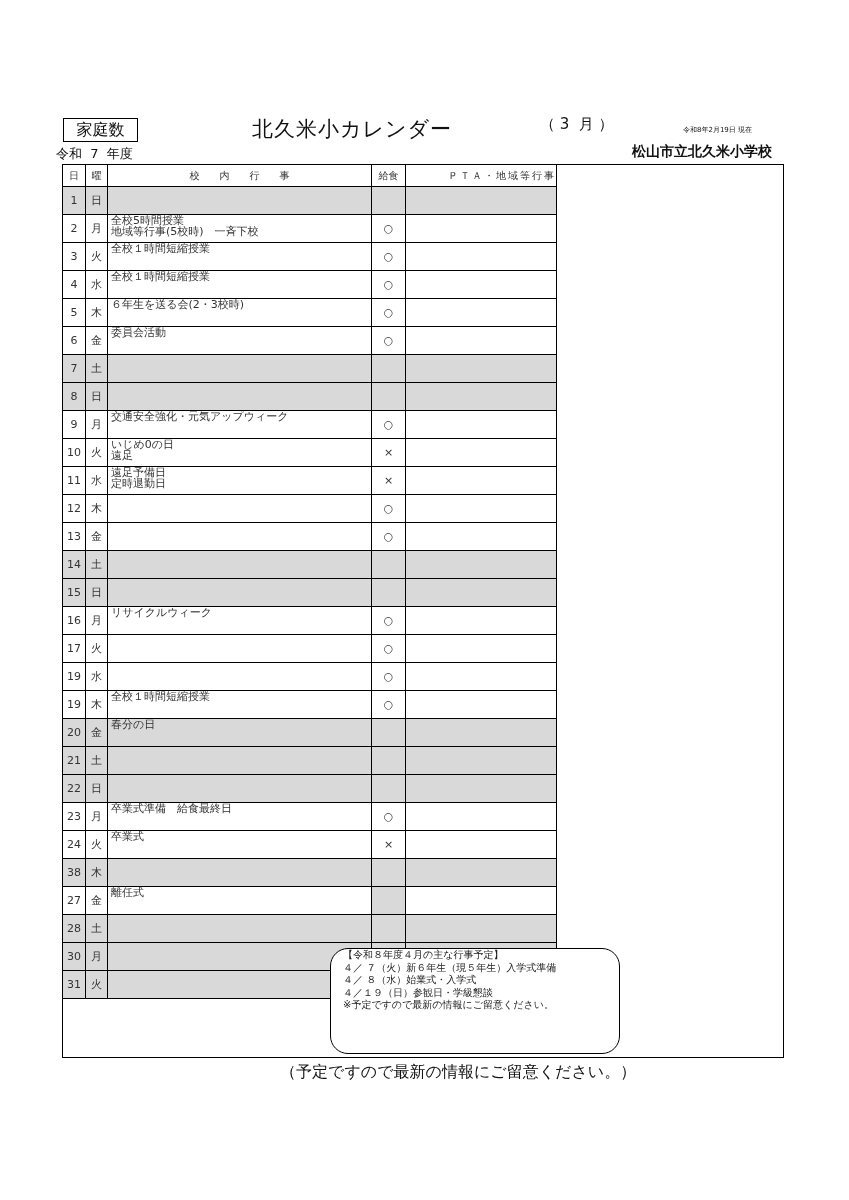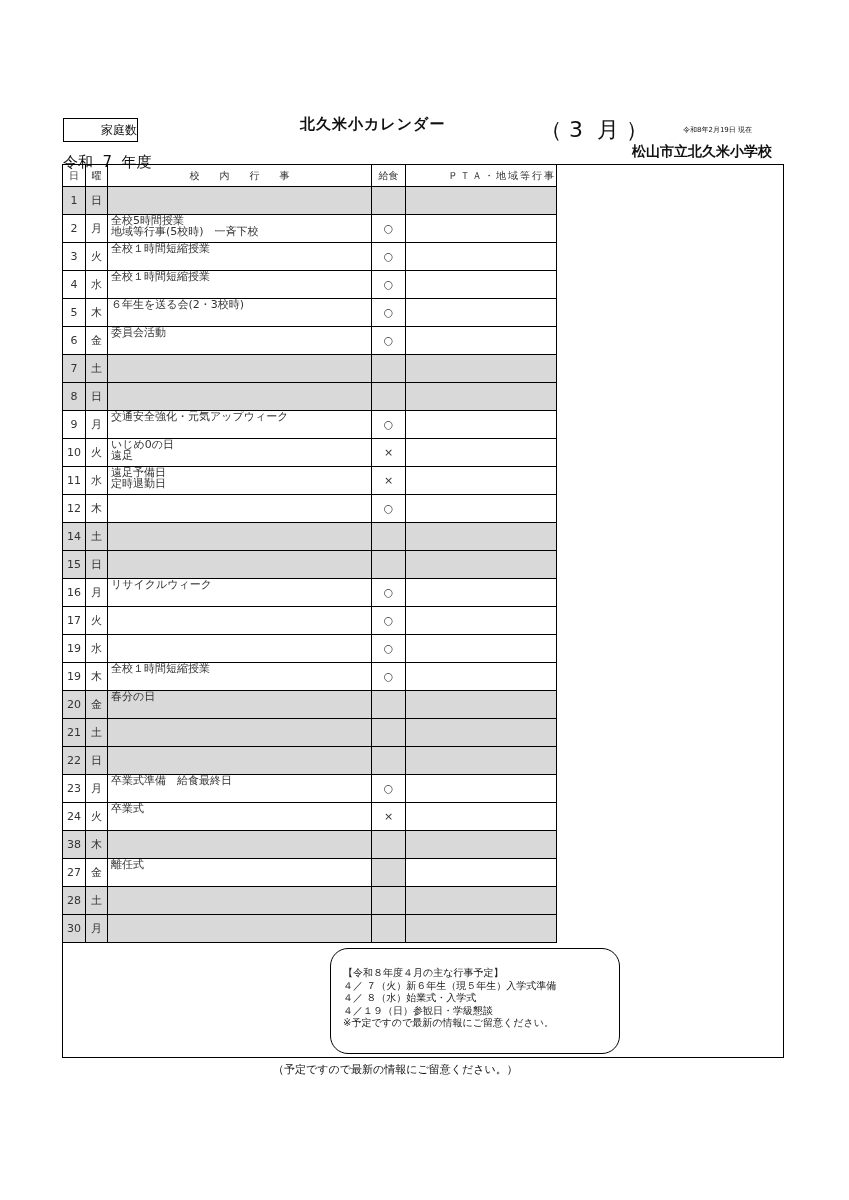--- a/index.html
+++ b/index.html
@@ -1,37 +1,37 @@
 <!DOCTYPE html>
 <html><head>
 <meta charset="utf-8">
 <style>
   html,body{margin:0;padding:0;background:#fff;}
   body{width:849px;height:1200px;position:relative;overflow:hidden;font-family:"DejaVu Sans","Liberation Sans",sans-serif;color:#111;}
   .abs{position:absolute;}
-  #home-box{left:63px;top:118px;width:73px;height:22px;border:1px solid #000;font-size:12px;line-height:22px;text-align:right;}
-  #title{left:252px;top:115px;font-size:15px;font-weight:bold;letter-spacing:1px;white-space:nowrap;margin-left:48px;}
-  #month{left:540px;top:115px;font-size:22px;white-space:pre;}
+  #home-box{left:63px;top:118px;width:73px;height:22px;border:1px solid #000;font-size:16px;line-height:22px;text-align:center;}
+  #title{left:252px;top:115px;font-size:21px;font-weight:normal;letter-spacing:1px;white-space:nowrap;}
+  #month{left:540px;top:115px;font-size:15px;white-space:pre;}
   #asof{left:683px;top:125px;font-size:7px;white-space:nowrap;}
-  #era{left:63px;top:145px;font-size:15px;white-space:pre;margin-top:8px;}
+  #era{left:56px;top:145px;font-size:13px;white-space:pre;}
   #school{left:632px;top:143px;font-size:14px;font-weight:bold;white-space:nowrap;}
   #frame{left:62px;top:164px;width:722px;height:894px;border:1.5px solid #000;box-sizing:border-box;}
   table.cal{position:absolute;left:62px;top:164px;border-collapse:collapse;table-layout:fixed;}
   table.cal td{border:1px solid #000;padding:0;vertical-align:middle;font-size:11px;color:#333;overflow:hidden;}
   table.cal thead td{height:21px;text-align:center;font-size:10px;color:#333;}
   table.cal tbody td{height:27px;}
   td.d{text-align:center;font-size:12px;}
   td.w{text-align:center;font-size:11px;}
   td.ev{font-size:9.5px;line-height:11px;vertical-align:top !important;padding-left:3px !important;white-space:pre;color:#222;}
   td.ln{text-align:center;font-size:12px;}
   tr.gray td{background:#d9d9d9;}
   td.gray{background:#d9d9d9 !important;}
-  #notice{left:330px;top:948px;width:290px;height:106px;border:1.5px solid #000;border-radius:18px;background:#fff;box-sizing:border-box;padding:18px 0 0 12px;font-size:10px;line-height:12.5px;color:#222;}
+  #notice{left:330px;top:948px;width:290px;height:106px;border:1.5px solid #000;border-radius:18px;background:#fff;box-sizing:border-box;padding:0 0 0 12px;font-size:10px;line-height:12.5px;color:#222;}
   #notice div{white-space:pre;}
-  #footer{left:273px;top:1062px;font-size:11px;white-space:nowrap;}
+  #footer{left:280px;top:1062px;font-size:16px;white-space:nowrap;}
 </style>
 </head>
 <body>
 
 <div class="abs" id="home-box">家庭数</div>
 <div class="abs" id="title">北久米小カレンダー</div>
 <div class="abs" id="month">（ 3  月 ）</div>
 <div class="abs" id="asof">令和8年2月19日 現在</div>
 <div class="abs" id="era">令和  7  年度</div>
 <div class="abs" id="school">松山市立北久米小学校</div>
@@ -136,20 +136,27 @@
         <td class="ln">×</td>
         <td class="pta"></td>
       </tr>
       <tr>
         <td class="d">12</td>
         <td class="w">木</td>
         <td class="ev"></td>
         <td class="ln">○</td>
         <td class="pta"></td>
       </tr>
+      <tr>
+        <td class="d">13</td>
+        <td class="w">金</td>
+        <td class="ev"></td>
+        <td class="ln">○</td>
+        <td class="pta"></td>
+      </tr>
       <tr class="gray">
         <td class="d">14</td>
         <td class="w">土</td>
         <td class="ev"></td>
         <td class="ln"></td>
         <td class="pta"></td>
       </tr>
       <tr class="gray">
         <td class="d">15</td>
         <td class="w">日</td>
@@ -237,20 +244,27 @@
       <tr class="gray">
         <td class="d">28</td>
         <td class="w">土</td>
         <td class="ev"></td>
         <td class="ln"></td>
         <td class="pta"></td>
       </tr>
       <tr class="gray">
         <td class="d">30</td>
         <td class="w">月</td>
+        <td class="ev"></td>
+        <td class="ln"></td>
+        <td class="pta"></td>
+      </tr>
+      <tr class="gray">
+        <td class="d">31</td>
+        <td class="w">火</td>
         <td class="ev"></td>
         <td class="ln"></td>
         <td class="pta"></td>
       </tr>
     </tbody>
 </table>
 
 <div class="abs" id="notice">
   <div>【令和８年度４月の主な行事予定】</div>
   <div>４／ ７（火）新６年生（現５年生）入学式準備</div>

